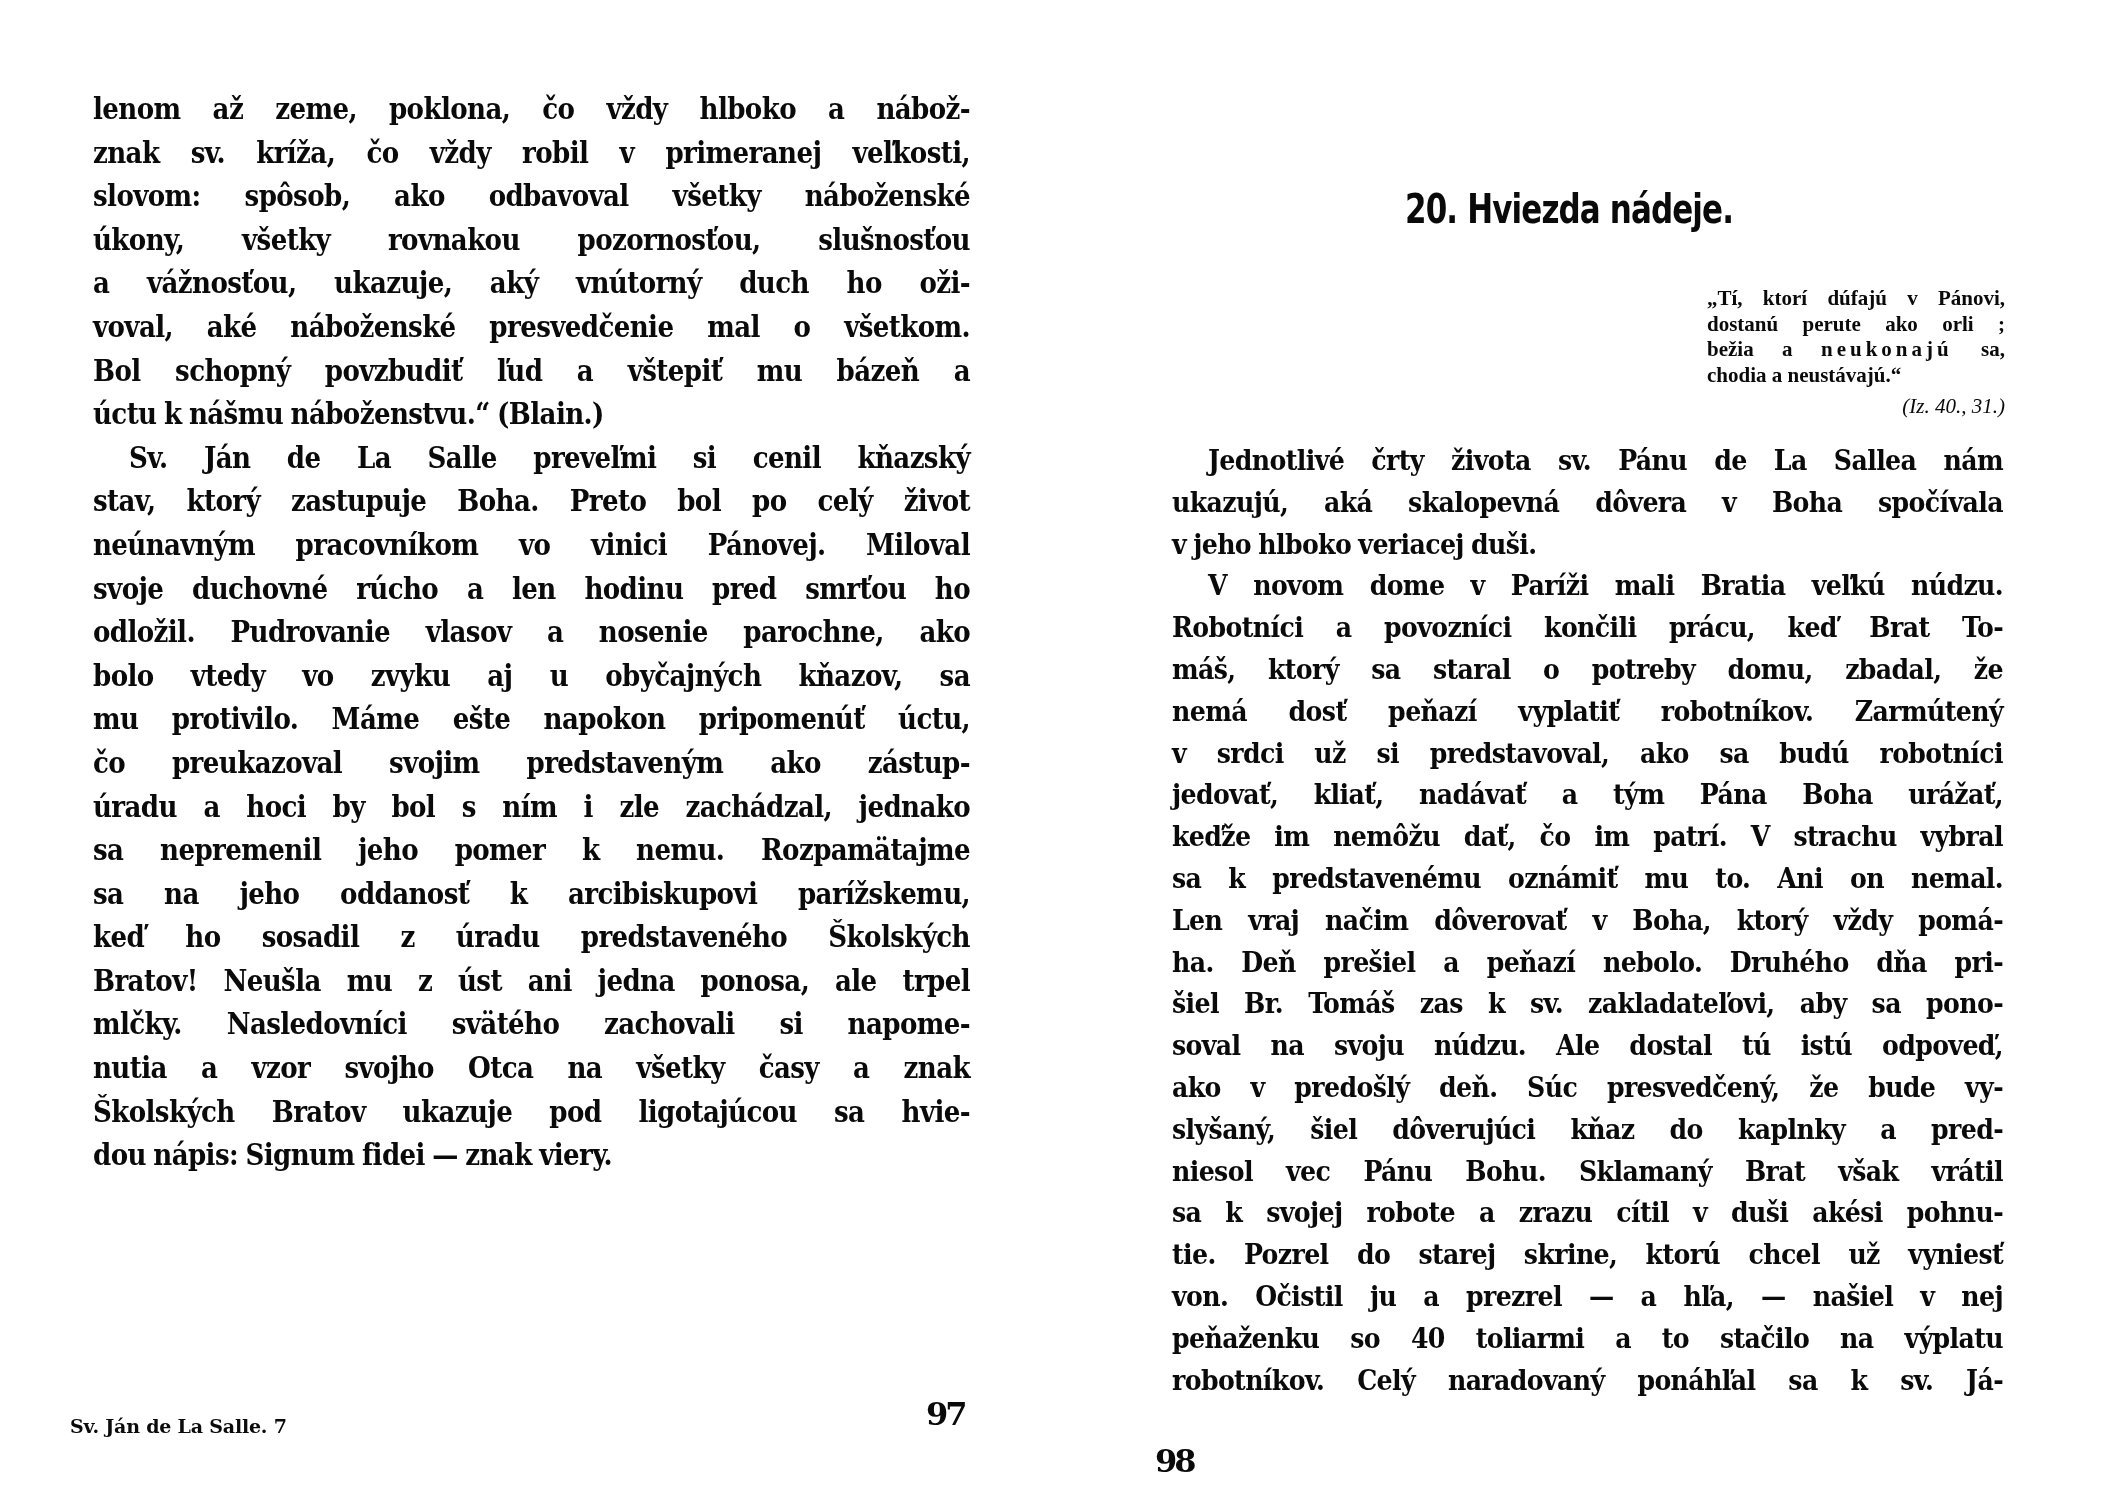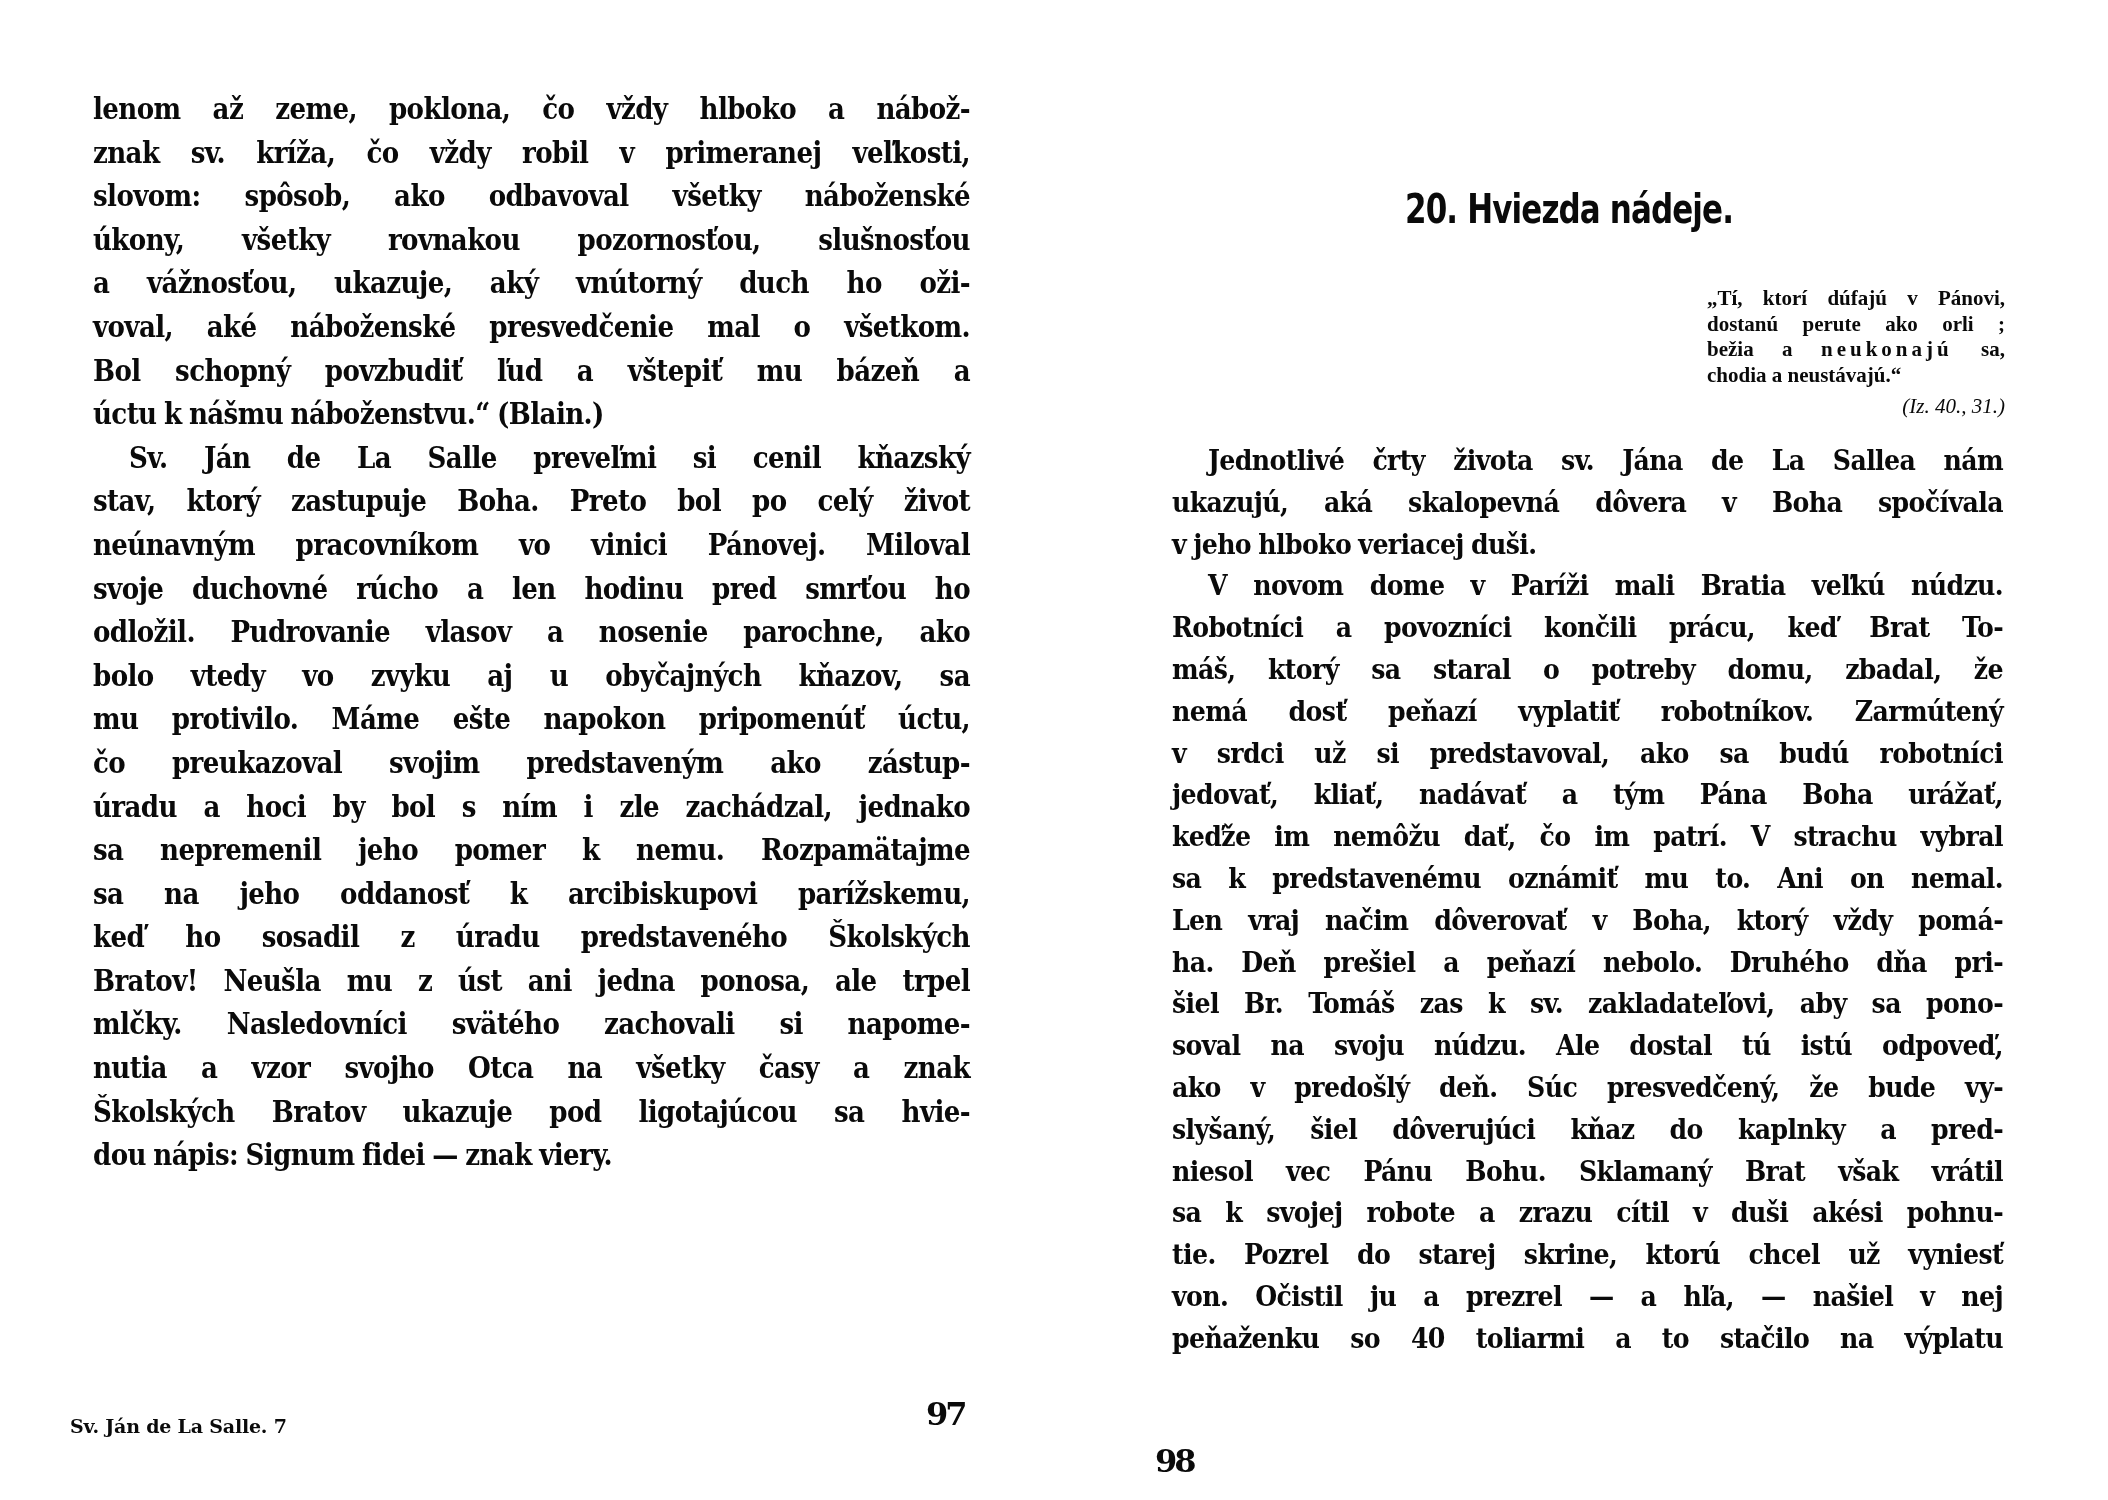--- a/index.html
+++ b/index.html
@@ -181,21 +181,21 @@
     <span class="eline">
       <span>bežia a</span>
       <span class="spaced">neukonajú</span>
       <span>sa,</span>
     </span>
     <span class="eline last">chodia a neustávajú.“</span>
     <span class="citation">(Iz. 40., 31.)</span>
   </div>
 
   <div id="right-text" class="body-text">
-    <span class="line indent">Jednotlivé črty života sv. Jána de La Sallea nám</span>
+    <span class="line indent">Jednotlivé črty života sv. Pánu de La Sallea nám</span>
     <span class="line">ukazujú, aká skalopevná dôvera v Boha spočívala</span>
     <span class="line last">v jeho hlboko veriacej duši.</span>
     <span class="line indent">V novom dome v Paríži mali Bratia veľkú núdzu.</span>
     <span class="line">Robotníci a povozníci končili prácu, keď Brat To-</span>
     <span class="line">máš, ktorý sa staral o potreby domu, zbadal, že</span>
     <span class="line">nemá dosť peňazí vyplatiť robotníkov. Zarmútený</span>
     <span class="line">v srdci už si predstavoval, ako sa budú robotníci</span>
     <span class="line">jedovať, kliať, nadávať a tým Pána Boha urážať,</span>
     <span class="line">keďže im nemôžu dať, čo im patrí. V strachu vybral</span>
     <span class="line">sa k predstavenému oznámiť mu to. Ani on nemal.</span>
@@ -203,16 +203,17 @@
     <span class="line">ha. Deň prešiel a peňazí nebolo. Druhého dňa pri-</span>
     <span class="line">šiel Br. Tomáš zas k sv. zakladateľovi, aby sa pono-</span>
     <span class="line">soval na svoju núdzu. Ale dostal tú istú odpoveď,</span>
     <span class="line">ako v predošlý deň. Súc presvedčený, že bude vy-</span>
     <span class="line">slyšaný, šiel dôverujúci kňaz do kaplnky a pred-</span>
     <span class="line">niesol vec Pánu Bohu. Sklamaný Brat však vrátil</span>
     <span class="line">sa k svojej robote a zrazu cítil v duši akési pohnu-</span>
     <span class="line">tie. Pozrel do starej skrine, ktorú chcel už vyniesť</span>
     <span class="line">von. Očistil ju a prezrel — a hľa, — našiel v nej</span>
     <span class="line">peňaženku so 40 toliarmi a to stačilo na výplatu</span>
+    <span class="line">robotníkov. Celý naradovaný ponáhľal sa k sv. Já-</span>
   </div>
 
   <div id="page-num-right" class="page-number">98</div>
 </div>
 
 </body></html>

